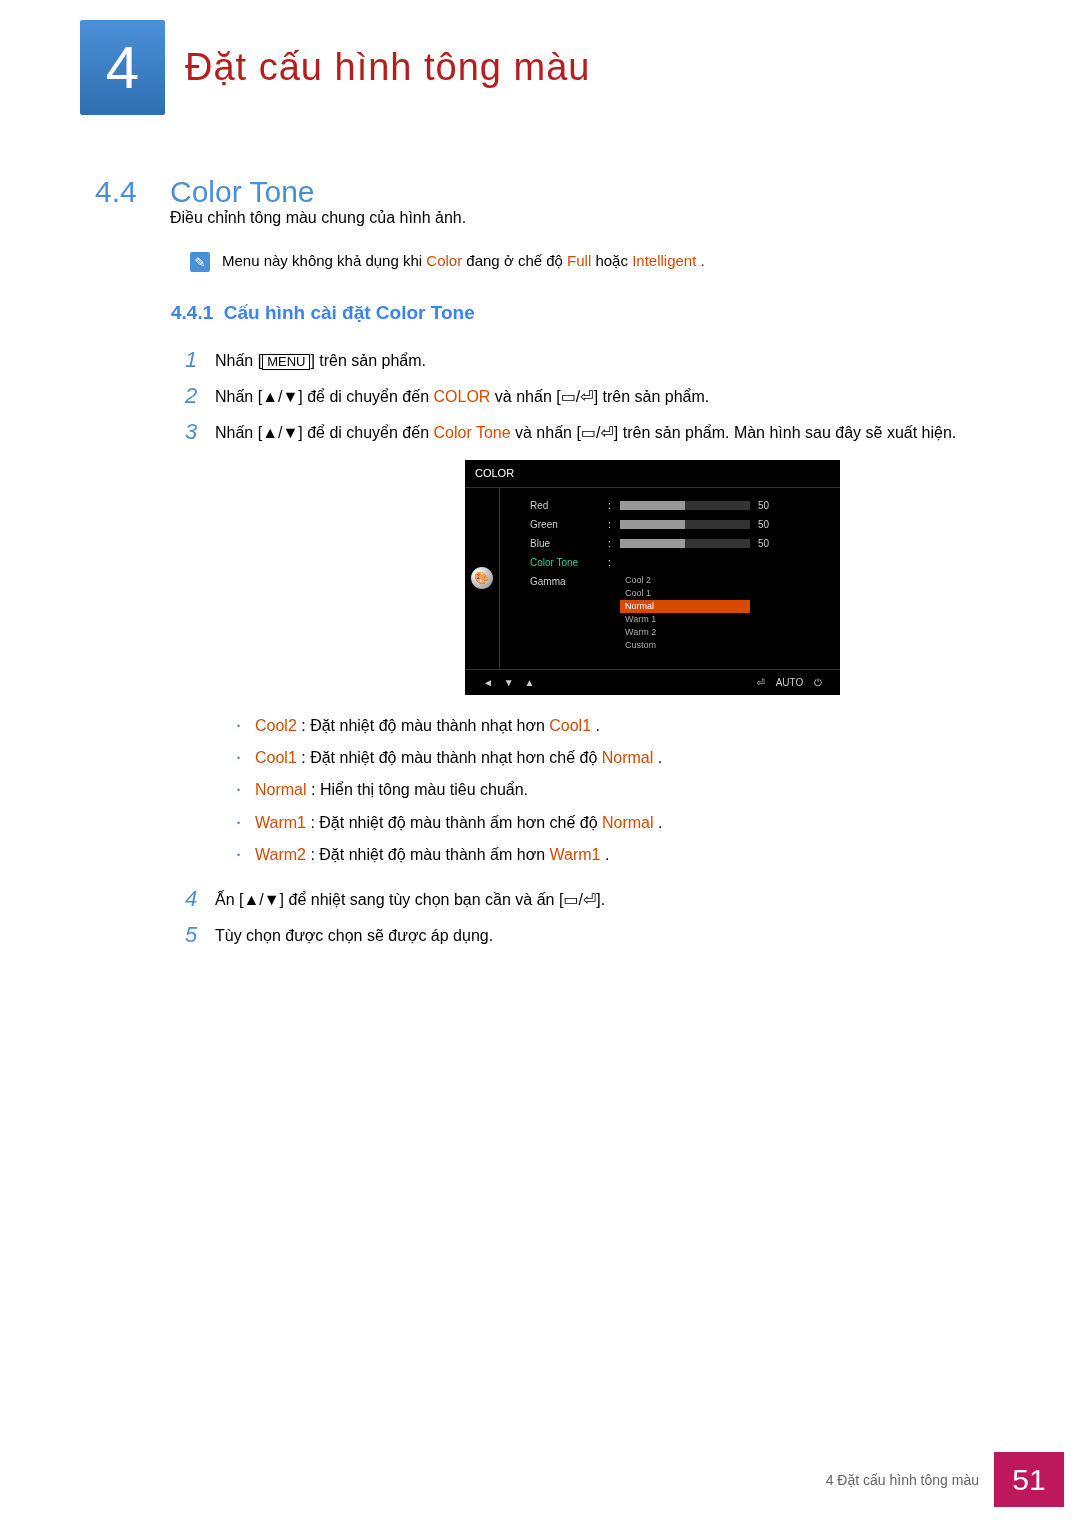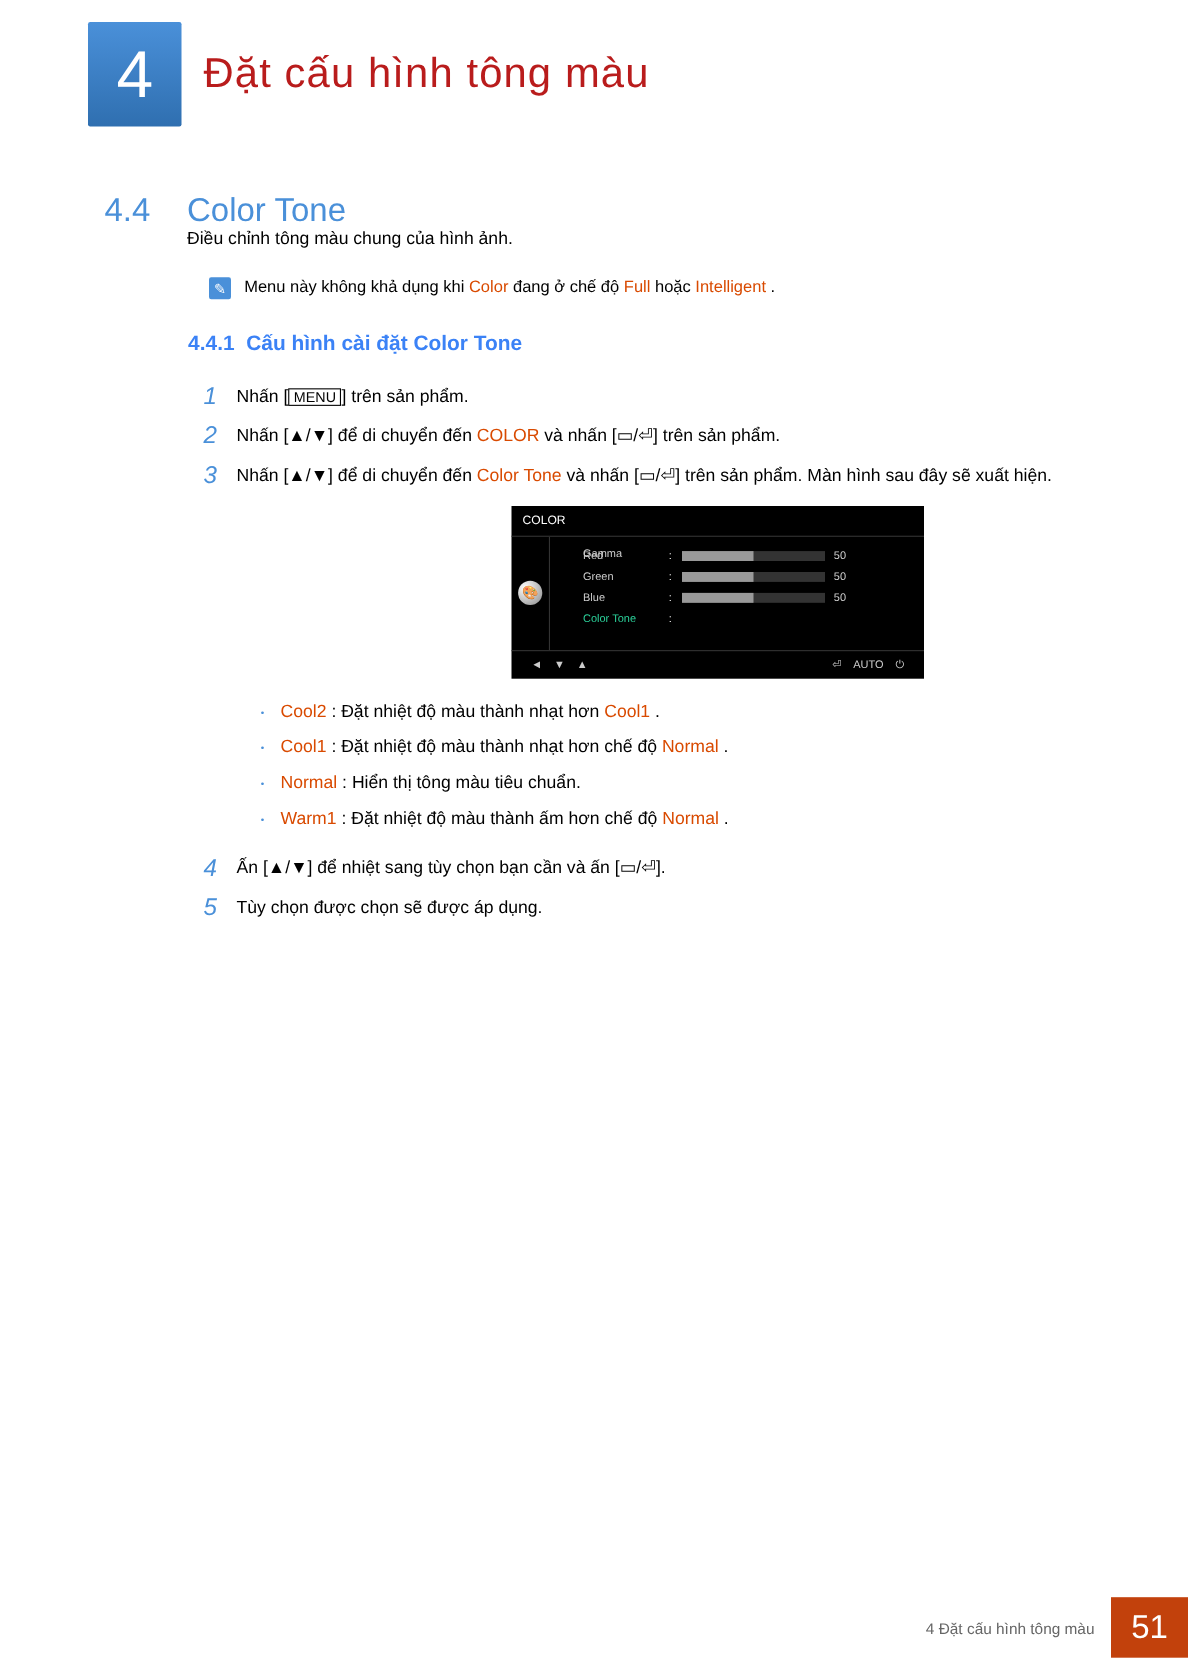--- a/index.html
+++ b/index.html
@@ -204,33 +204,33 @@
     content: "•";
     position: absolute;
     left: 0;
     color: #4a90d9;
     font-size: 9px;
     top: 5px;
   }
   .footer {
     position: absolute;
     bottom: 20px;
-    right: 0;
+    right: 16px;
     display: flex;
     align-items: center;
   }
   .footer-text {
     font-size: 14px;
     color: #666;
     margin-right: 15px;
   }
   .footer-pagebox {
     width: 70px;
     height: 55px;
-    background: #c2410c;
+    background: #be185d;
     color: #fff;
     font-size: 30px;
     display: flex;
     align-items: center;
     justify-content: center;
     font-weight: 300;
   }
   .blackbox {
     display:inline-block;
     border:1px solid #000;
@@ -315,20 +315,28 @@
               </div>
               <div class="osd-row">
                 <span class="osd-label">Blue</span>
                 <span class="osd-colon">:</span>
                 <span class="osd-bar"></span>
                 <span class="osd-val">50</span>
               </div>
               <div class="osd-row">
                 <span class="osd-label green">Color Tone</span>
                 <span class="osd-colon">:</span>
+              </div>
+              <div class="osd-options">
+                <div class="osd-opt">Cool 2</div>
+                <div class="osd-opt">Cool 1</div>
+                <div class="osd-opt sel">Normal</div>
+                <div class="osd-opt">Warm 1</div>
+                <div class="osd-opt">Warm 2</div>
+                <div class="osd-opt">Custom</div>
               </div>
               <div class="osd-row" style="margin-top:-78px;">
                 <span class="osd-label">Gamma</span>
               </div>
               <div style="height:70px"></div>
             </div>
           </div>
           <div class="osd-footer">
             <div class="osd-footer-left">
               <span>◄</span>
@@ -349,20 +357,23 @@
           </li>
           <li>
             <span class="hl">Cool1</span><span> : Đặt nhiệt độ màu thành nhạt hơn chế độ </span><span class="hl">Normal</span><span> .</span>
           </li>
           <li>
             <span class="hl">Normal</span><span> : Hiển thị tông màu tiêu chuẩn.</span>
           </li>
           <li>
             <span class="hl">Warm1</span><span> : Đặt nhiệt độ màu thành ấm hơn chế độ </span><span class="hl">Normal</span><span> .</span>
           </li>
+          <li>
+            <span class="hl">Warm2</span><span> : Đặt nhiệt độ màu thành ấm hơn </span><span class="hl">Warm1</span><span> .</span>
+          </li>
         </ul>
       </div>
     </div>
 
     <div class="step">
       <div class="step-num">4</div>
       <div class="step-body">
         <span>Ấn [</span><span class="glyph">▲/▼</span><span>] để nhiệt sang tùy chọn bạn cần và ấn [</span><span class="glyph">▭/⏎</span><span>].</span>
       </div>
     </div>

